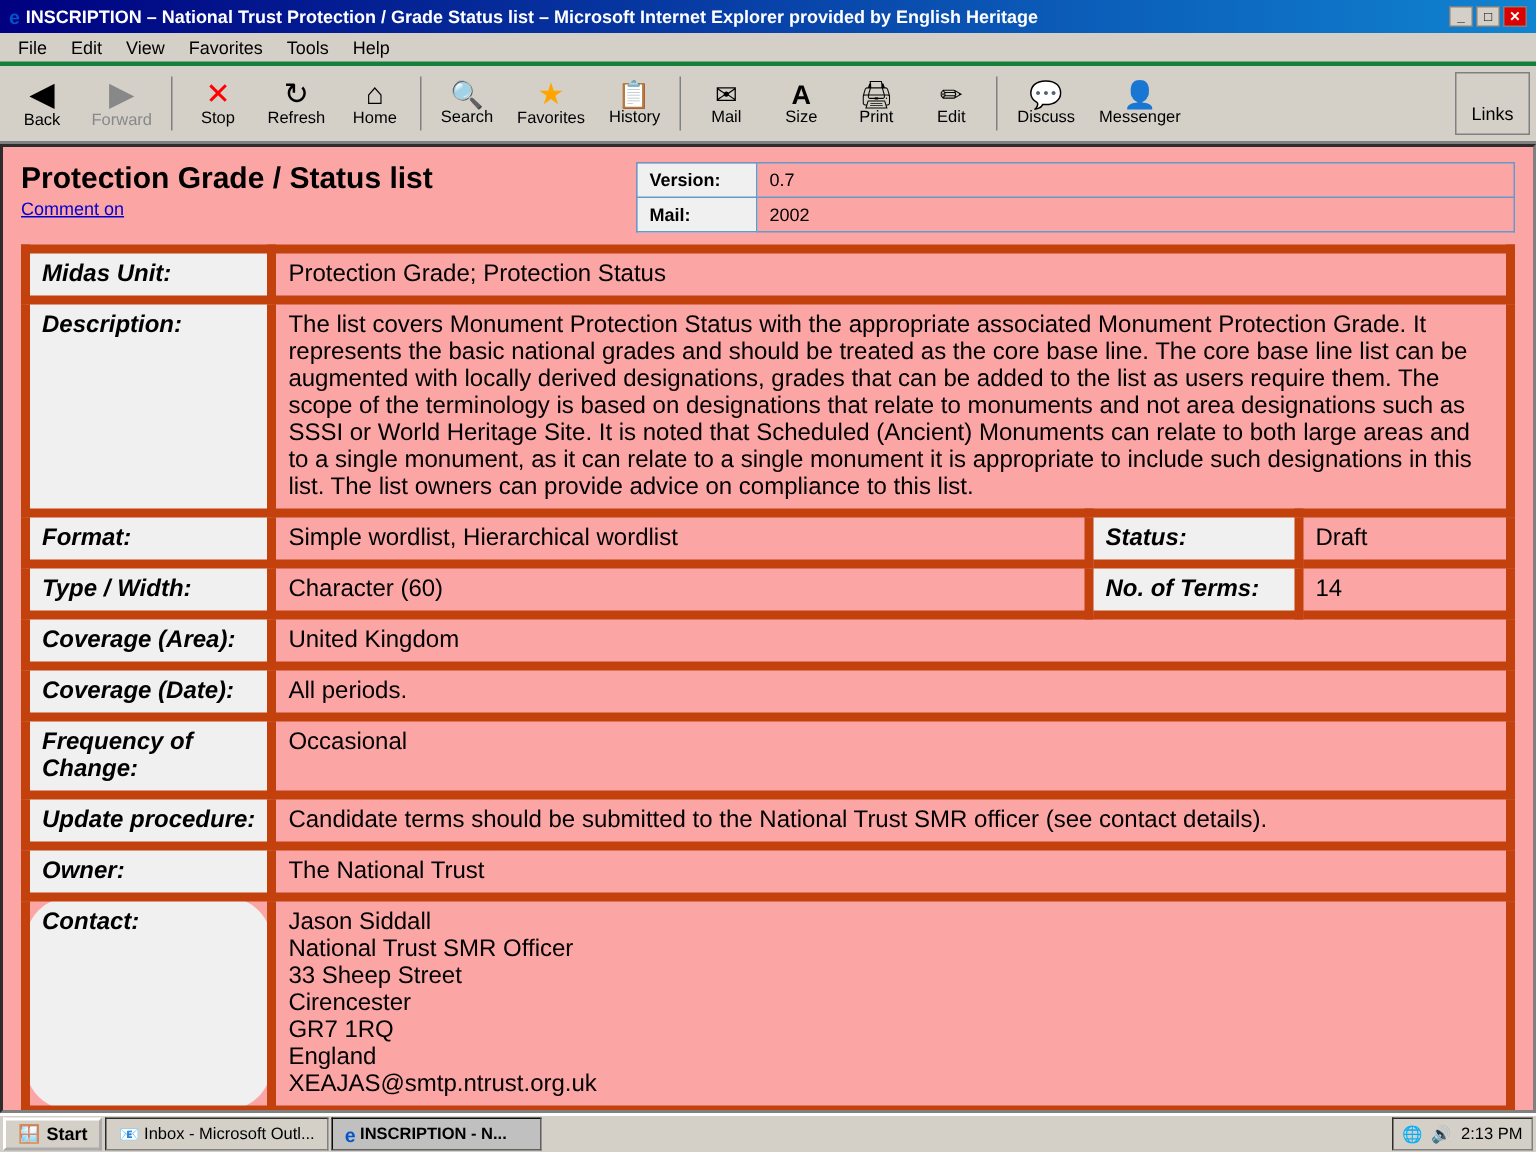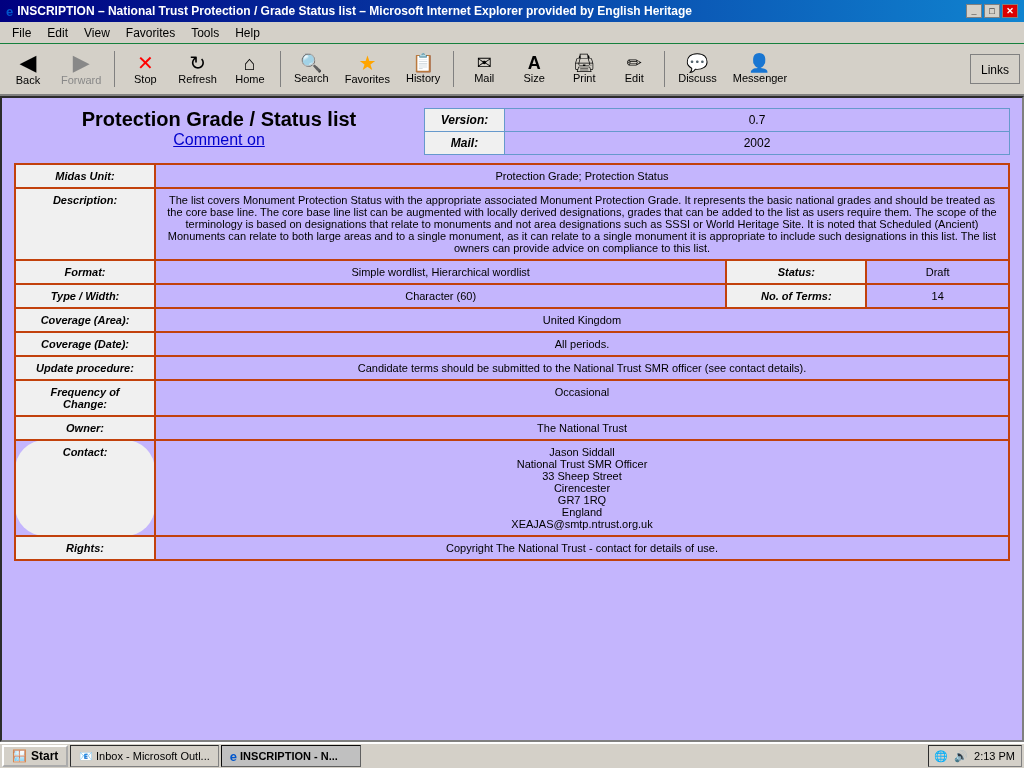--- a/index.html
+++ b/index.html
@@ -28,22 +28,22 @@
       cursor: pointer; color: black;
     }
 
     
     #menu-bar {
       background: #d4d0c8;
       display: flex;
       gap: 0;
       padding: 2px 4px;
       height: 22px;
-      align-items: flex-start;
-      border-bottom: 1px solid #15803d;
+      align-items: center;
+      border-bottom: 3px solid #15803d;
     }
     #menu-bar span {
       padding: 2px 8px;
       font-size: 12px;
       cursor: pointer;
       color: black;
     }
 
     
     #toolbar {
@@ -68,36 +68,35 @@
       color: black;
       background: transparent;
       border: 1px solid transparent;
     }
     .tb-btn .icon { font-size: 22px; line-height: 1; }
     .tb-sep { width: 1px; height: 36px; background: #808080; margin: 0 4px; }
     #links-btn {
       margin-left: auto;
       background: #d4d0c8;
       border: 1px solid #808080;
-      padding: 8px 10px;
+      padding: 20px 10px;
       font-size: 12px;
       cursor: pointer;
       height: 30px;
     }
 
     
     #content-area {
-      background: #c4b5fd;
+      background: #fca5a5;
       margin: 0;
       height: calc(768px - 22px - 22px - 52px - 26px);
       overflow-y: auto;
       overflow-x: hidden;
       border: 2px inset #808080;
       position: relative;
-      text-align: center;
     }
 
     
     #page {
       padding: 10px 12px;
       font-family: Times New Roman, serif;
       font-size: 13px;
     }
 
     
@@ -112,48 +111,48 @@
     #page-title {
       font-size: 20px;
       font-weight: bold;
       color: black;
       font-family: Arial, sans-serif;
     }
     #comment-link {
       color: #0000cc;
       text-decoration: underline;
       cursor: pointer;
-      font-size: 16px;
+      font-size: 12px;
       font-family: Arial, sans-serif;
     }
     #version-date-table {
       flex: 1;
       border-collapse: collapse;
       border: 1px solid #6699cc;
     }
     #version-date-table td {
       border: 1px solid #6699cc;
       padding: 4px 8px;
       font-family: Arial, sans-serif;
       font-size: 12px;
     }
-    #version-date-table td:first-child { font-style: italic; font-weight: bold; background: #f0f0f0; width: 80px; }
+    #version-date-table td:first-child { font-weight: bold; background: #f0f0f0; width: 80px; }
 
     
     #main-table {
       width: 100%;
       border-collapse: collapse;
       border: 1px solid #6699cc;
     }
     #main-table td {
-      border: 2px solid #c2410c;
+      border: 6px solid #c2410c;
       padding: 5px 8px;
       vertical-align: top;
       font-family: Arial, sans-serif;
-      font-size: 11px;
+      font-size: 16px;
     }
     #main-table .label-cell {
       font-style: italic;
       font-weight: bold;
       width: 140px;
       background: #f0f0f0;
       white-space: nowrap;
     }
     #main-table .value-cell {
       color: black;
@@ -355,27 +354,27 @@
         <td class="label-cell">Coverage (Area):</td>
         <td class="value-cell" colspan="3">United Kingdom</td>
       </tr>
 
       <tr>
         <td class="label-cell">Coverage (Date):</td>
         <td class="value-cell" colspan="3">All periods.</td>
       </tr>
 
       <tr>
+        <td class="label-cell" style="vertical-align:top;">Frequency of<br>Change:</td>
+        <td class="value-cell" colspan="3">Occasional</td>
+      </tr>
+
+      <tr>
         <td class="label-cell">Update procedure:</td>
         <td class="value-cell" colspan="3">Candidate terms should be submitted to the National Trust SMR officer (see contact details).</td>
-      </tr>
-
-      <tr>
-        <td class="label-cell" style="vertical-align:top;">Frequency of<br>Change:</td>
-        <td class="value-cell" colspan="3">Occasional</td>
       </tr>
 
       <tr>
         <td class="label-cell">Owner:</td>
         <td class="value-cell" colspan="3">The National Trust</td>
       </tr>
 
       <tr>
         <td class="label-cell" style="vertical-align:top;border-radius:30px;">Contact:</td>
         <td class="value-cell" colspan="3">

